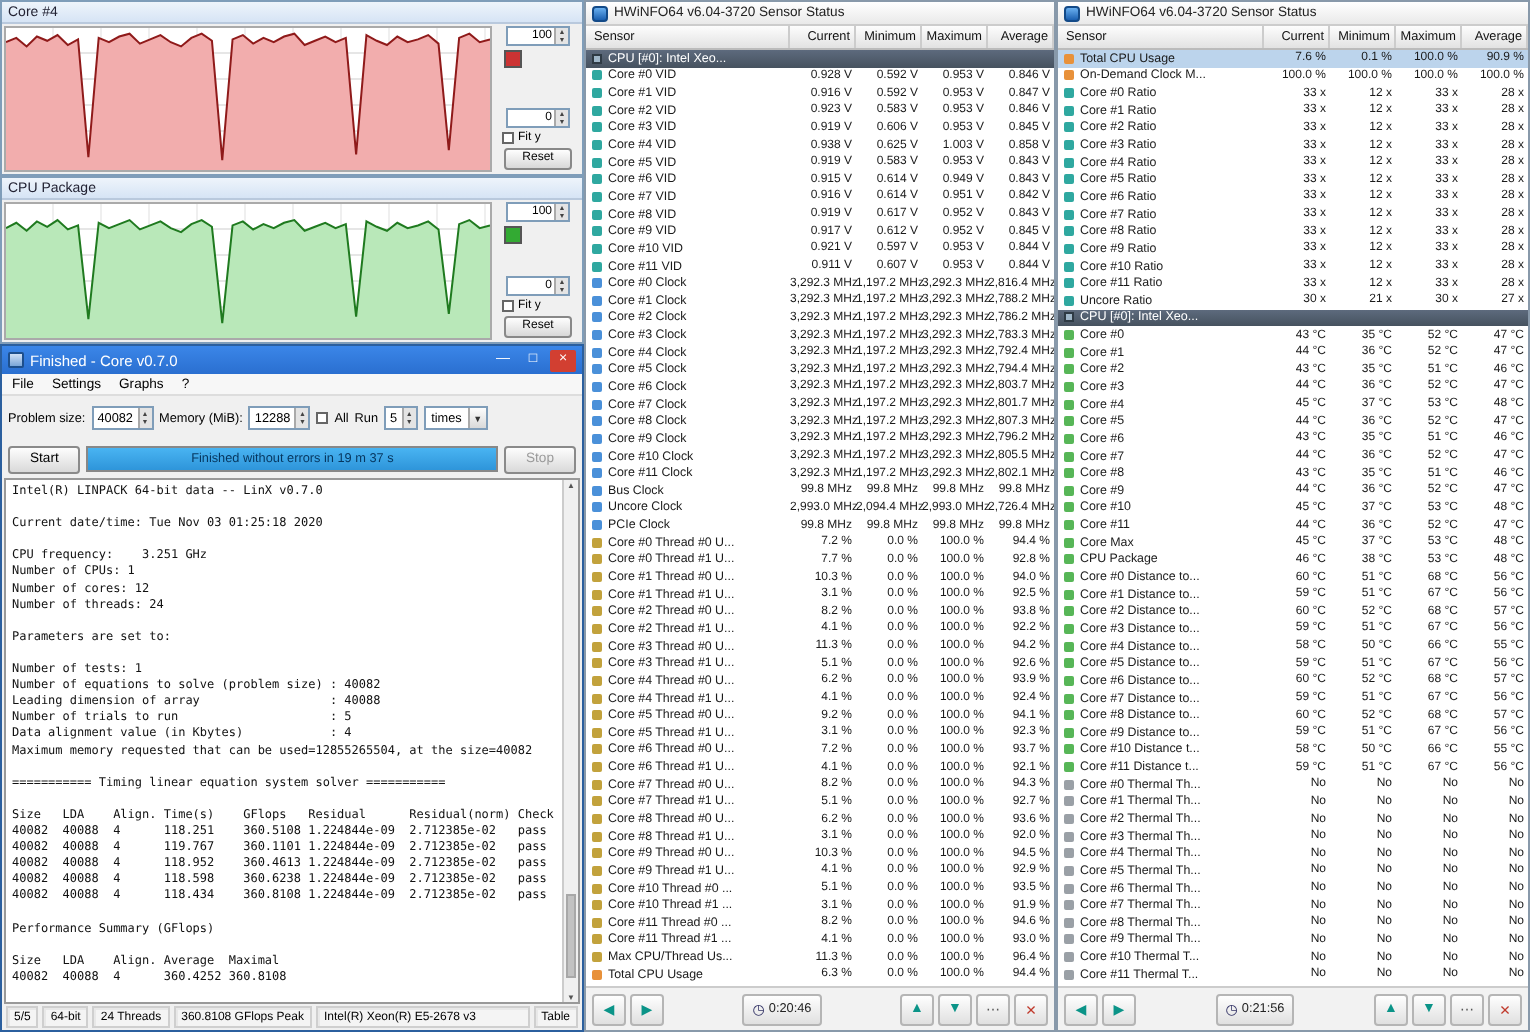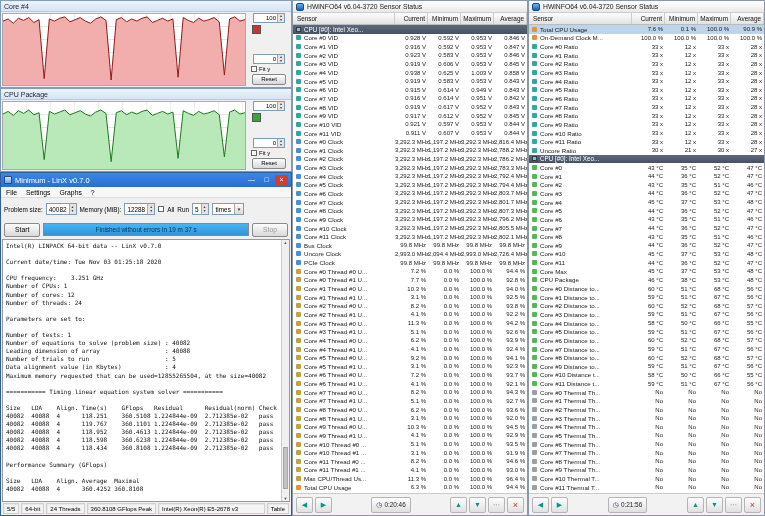--- a/index.html
+++ b/index.html
@@ -136,21 +136,21 @@
             <span>Fit y</span>
           </div>
         <div class="greset">Reset</div>
       </div>
     </div>
   </div>
 
   <div id="linx">
     <div class="ltitle">
       <span class="lappicon"></span>
-      <span>Minimum - LinX v0.7.0</span>
+      <span>Finished - Core v0.7.0</span>
       <span class="lbtns">
         <span class="lbtn">—</span>
         <span class="lbtn">□</span>
         <span class="lbtn close">×</span>
       </span>
     </div>
     <div class="lmenu">
       <span>File</span>
       <span>Settings</span>
       <span>Graphs</span>

